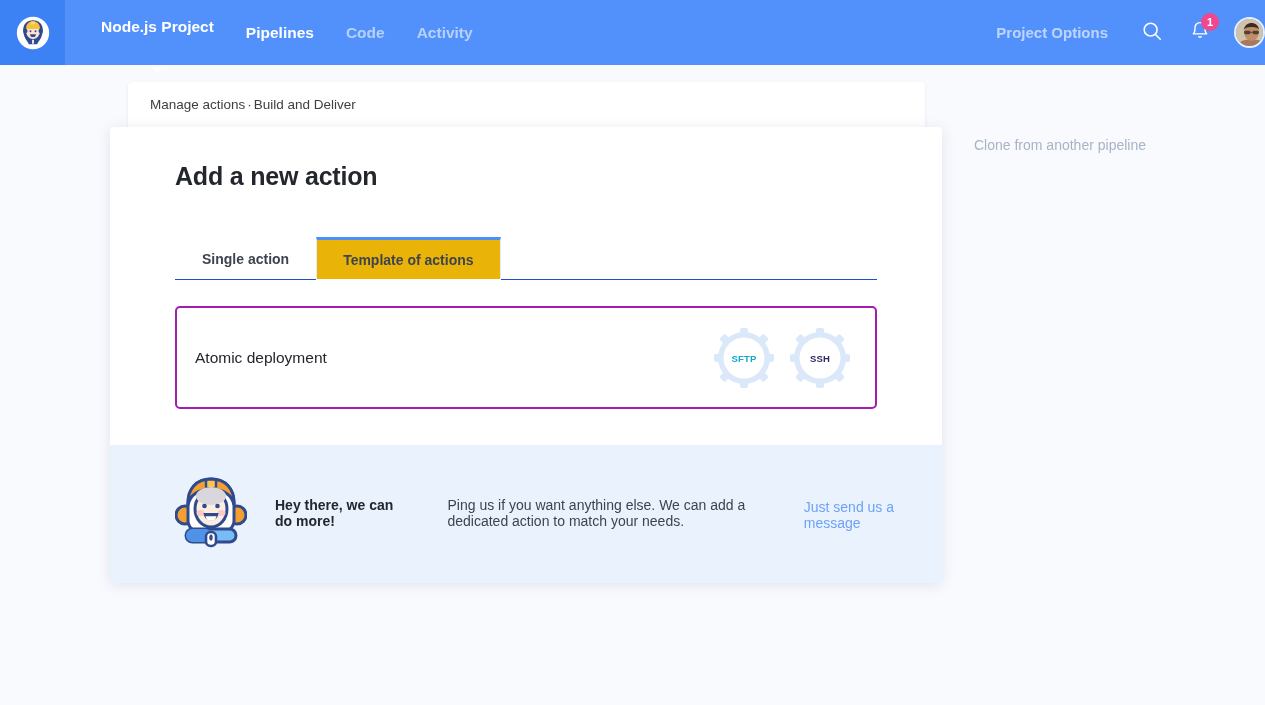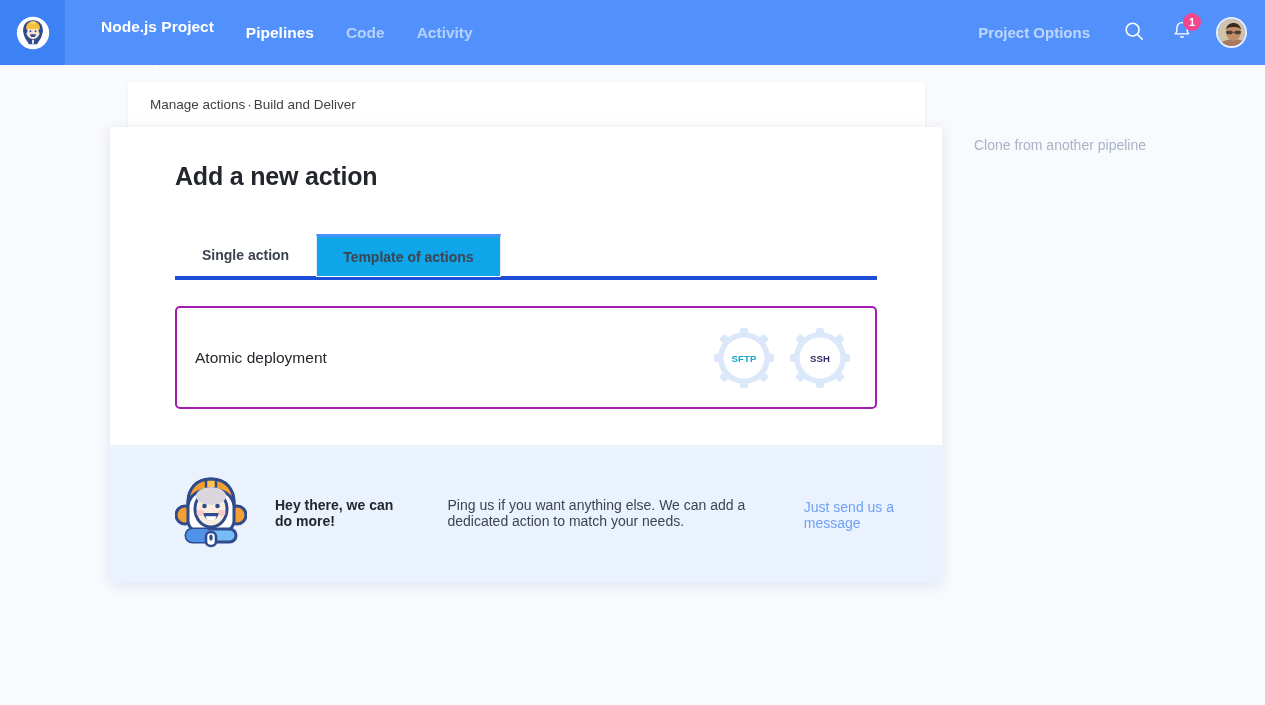--- a/index.html
+++ b/index.html
@@ -51,21 +51,20 @@
     border-left: 5px solid transparent;
     border-right: 5px solid transparent;
     border-top: 5px solid #ffffff;
     display: inline-block;
     margin-top: 3px;
   }
   .nav-right {
     margin-left: auto;
     display: flex; align-items: center;
     height: 50px;
-    padding-right: 18px;
     gap: 8px;
   }
   .project-options {
     font-size: 15px; font-weight: bold;
     color: rgba(255,255,255,0.62);
     padding: 0 16px;
     white-space: nowrap;
     cursor: pointer;
   }
   .icon-btn {
@@ -129,40 +128,40 @@
     font-size: 25px;
     font-weight: bold;
     color: #23262c;
     padding-top: 35px;
     letter-spacing: -0.2px;
   }
 
   
   .tabs {
     display: flex;
-    align-items: flex-end;
+    align-items: center;
     margin-top: 46px;
-    border-bottom: 4px solid #1d4ed8;
+    border-bottom: 1px solid #1d4ed8;
     height: 43px;
   }
   .tab {
     font-size: 14px;
     font-weight: bold;
     color: #3d4450;
     padding: 0 26px;
     height: 43px;
     line-height: 43px;
     cursor: pointer;
     background: transparent;
     border: 1px solid transparent;
     position: relative;
     white-space: nowrap;
   }
   .tab.active {
-    background: #0ea5e9;
+    background: #eab308;
     border: 1px solid #e3ecfa;
     border-bottom-color: #ffffff;
     border-top: 3px solid #4a90fb;
     line-height: 40px;
     margin-bottom: -1px;
   }
 
   
   .action-card {
     margin-top: 26px;

